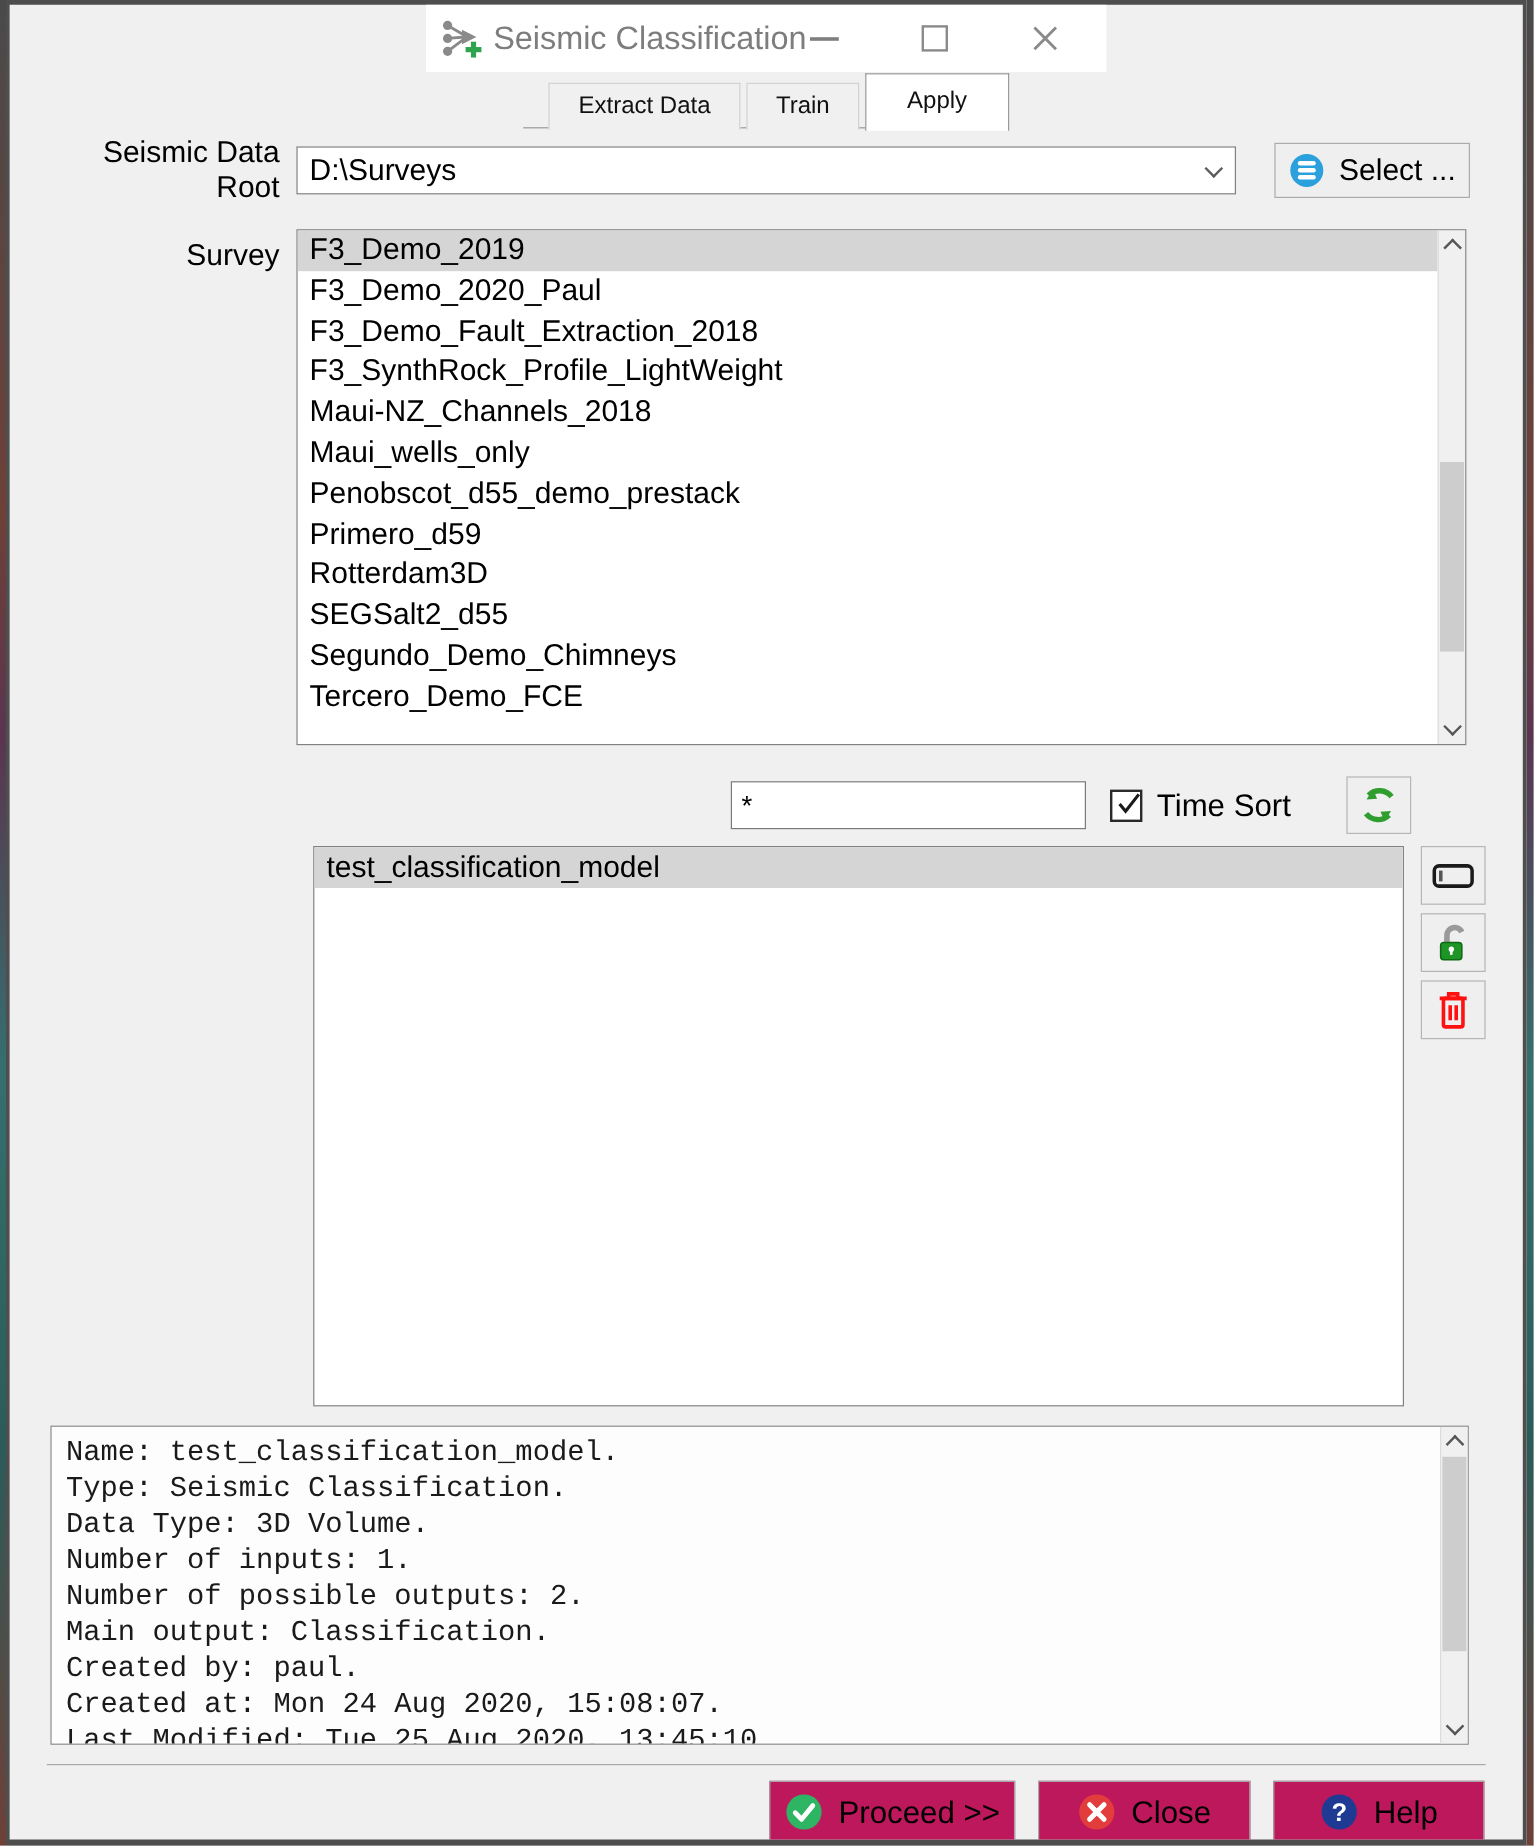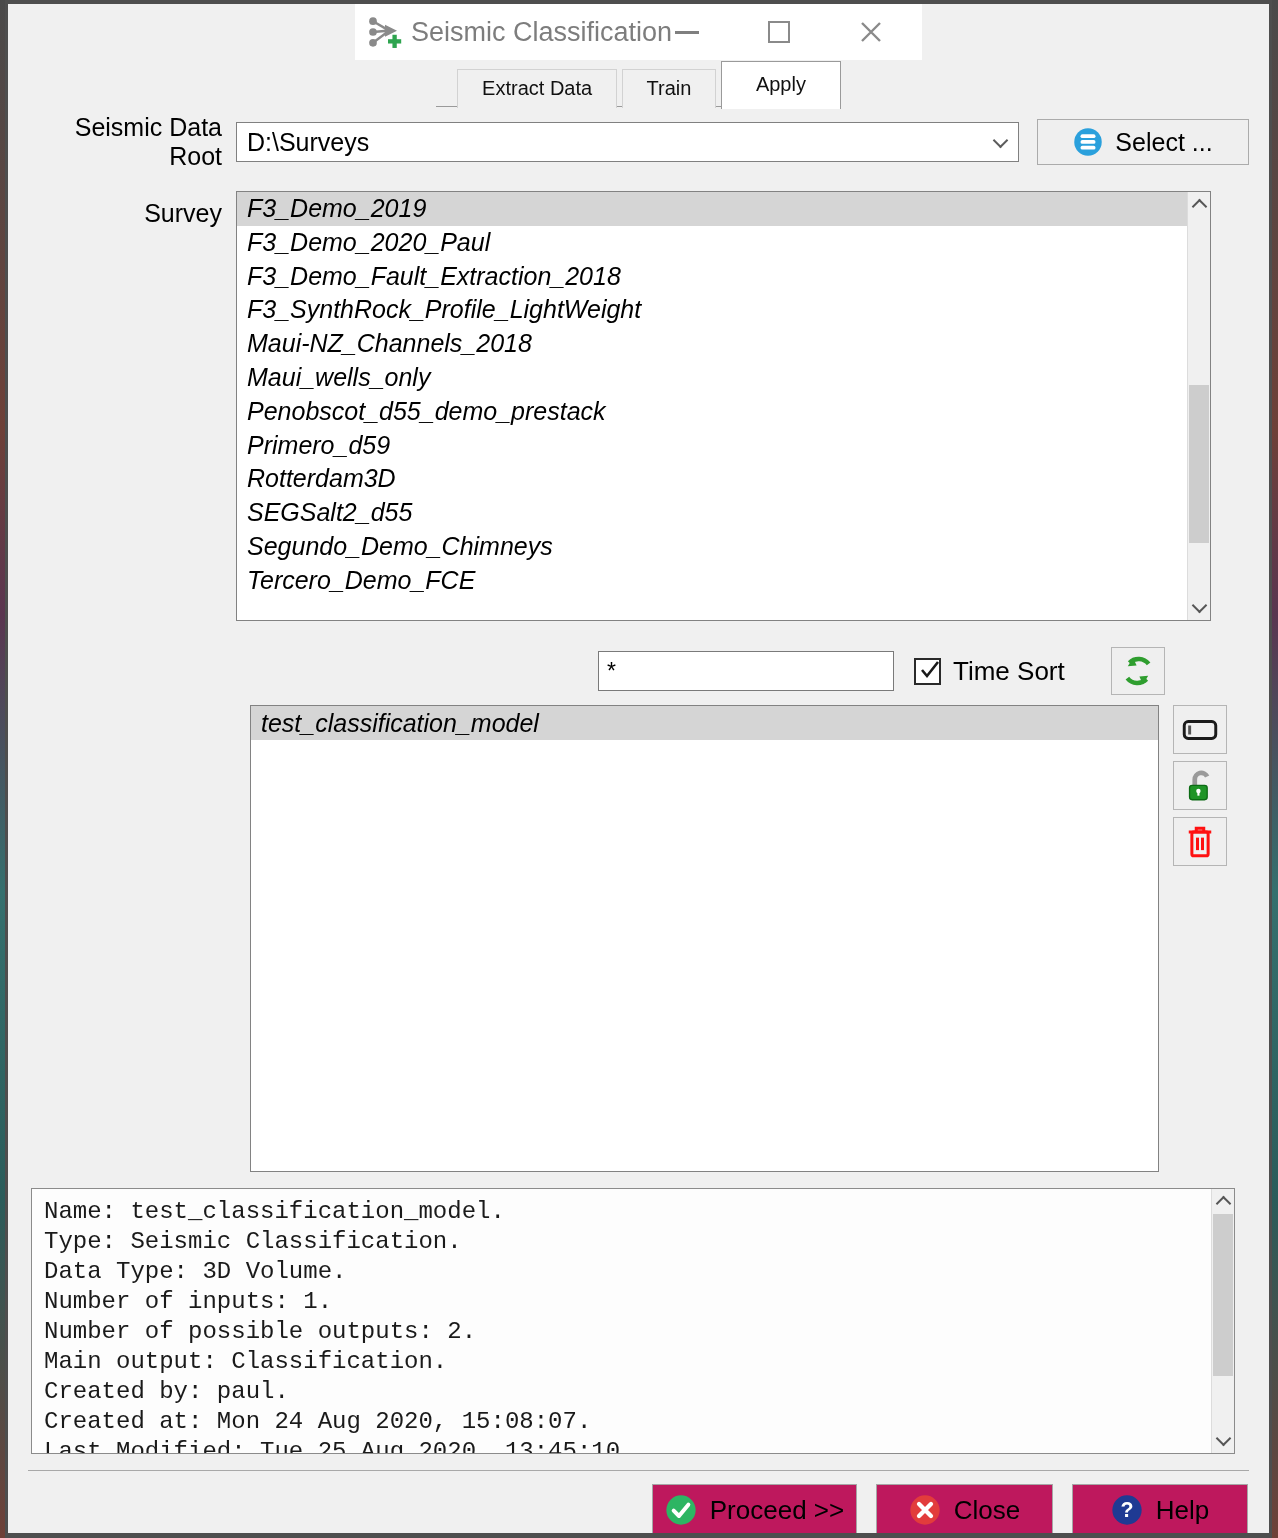--- a/index.html
+++ b/index.html
@@ -33,28 +33,28 @@
   .content { flex:1 1 auto; padding:0 22px; overflow:hidden; }
   .label-col { width:208px; flex:none; text-align:right; padding-right:14px; font-size:25px; color:#000; }
   
   .row-root { display:flex; align-items:center; margin-top:6px; }
   .combo { width:783px; height:40px; background:#fff; border:1px solid #808080; position:relative;
            display:flex; align-items:center; padding:0 34px 0 10px; cursor:pointer; }
   .combo-value { font-size:25px; color:#000; }
   .chev { width:11px; height:11px; border-right:2px solid #5c5c5c; border-bottom:2px solid #5c5c5c; }
   .chev.down { transform:rotate(45deg); }
   .combo .chev { position:absolute; right:12px; top:12px; }
-  .select-btn { margin-left:18px; width:212px; height:46px; border:1px solid #ababab; background:#efefef;
+  .select-btn { margin-left:32px; width:163px; height:46px; border:1px solid #ababab; background:#efefef;
                 display:flex; align-items:center; justify-content:center; gap:12px; font-size:25px; cursor:pointer; }
   
   .row-survey { display:flex; align-items:flex-start; margin-top:20px; }
   .row-survey .label-col { padding-top:8px; }
   .listbox { position:relative; background:#fff; border:1px solid #828282; overflow:hidden; }
   .survey-list { width:975px; height:430px; }
-  .litem { font-size:25px; color:#000; height:33.8px; line-height:33.8px; padding-left:10px; white-space:nowrap; cursor:pointer;font-style:italic; }
+  .litem { font-size:25px; color:#000; height:33.8px; line-height:33.8px; padding-left:10px; white-space:nowrap; cursor:pointer; }
   .litem.selected { background:#d5d5d5; }
   .survey-list .litem { margin-right:23px; }
   .survey-list .litem.selected { margin-right:23px; }
   
   .vscroll { position:absolute; top:0; right:0; bottom:0; width:23px; background:#f0f0f0; border-left:1px solid #dcdcdc; }
   .varrow { position:absolute; left:0; width:22px; height:24px; display:flex; align-items:center; justify-content:center; cursor:pointer; }
   .varrow.up { top:0; } .varrow.dn { bottom:0; }
   .varrow .chev { border-color:#565656; }
   .chev.up { transform:rotate(-135deg); margin-top:5px; }
   .vthumb { position:absolute; left:1px; right:1px; background:#cdcdcd; cursor:pointer; }

